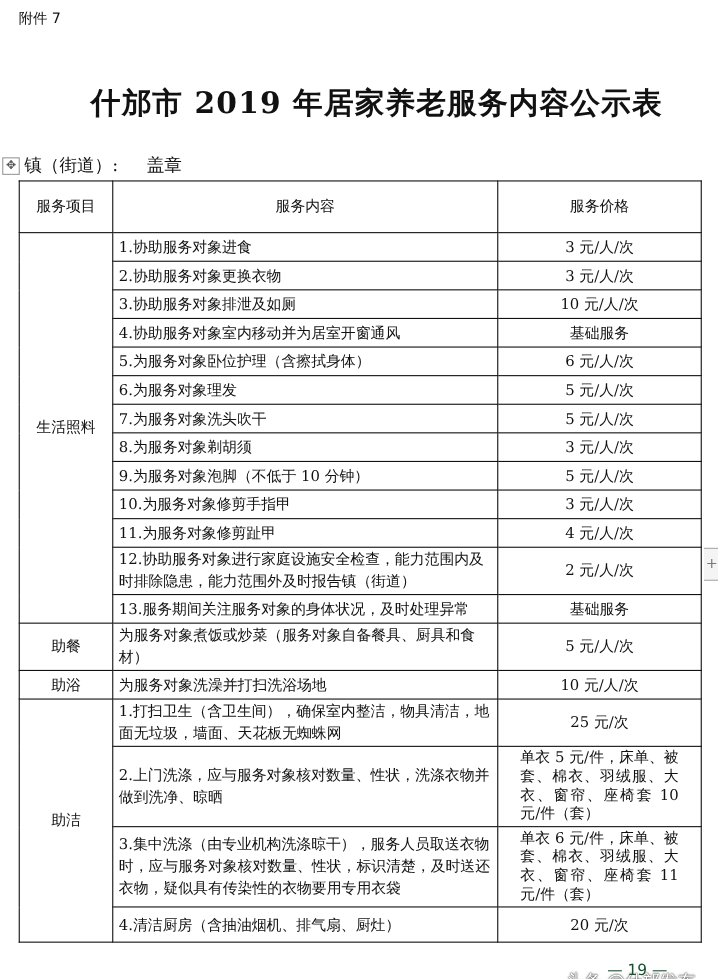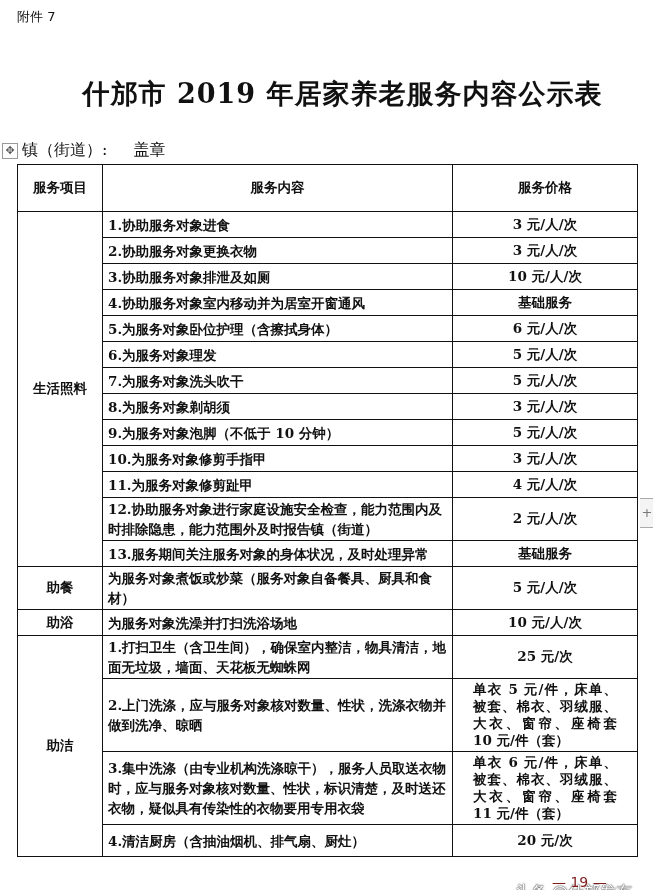--- a/index.html
+++ b/index.html
@@ -15,38 +15,38 @@
   .town-row { position: absolute; left: 2px; top: 140px; font-size: 16px; display: flex; align-items: center; }
   .move-handle {
     width: 14px; height: 14px; border: 1px solid #999; font-size: 11px; line-height: 14px;
     text-align: center; color: #555; margin-right: 4px; font-family: "DejaVu Sans", sans-serif;
   }
   .town-label { margin-right: 26px; }
   table {
     position: absolute; left: 17px; top: 164px; width: 620px;
     border-collapse: collapse; table-layout: fixed;
   }
-  td, th { border: 1.5px solid #111; font-size: 13.5px; padding: 1px 5px; vertical-align: middle; font-weight: bold; }
+  td, th { border: 1.5px solid #111; font-size: 13.5px; padding: 1px 5px; vertical-align: middle; font-weight: normal; }
   th { height: 44px; font-family: "DejaVu Sans", sans-serif; font-size: 13.5px; }
   col.c1 { width: 85px; } col.c2 { width: 350px; } col.c3 { width: 185px; }
   .cat { text-align: center; }
   .price { text-align: center; }
   .price.multi { text-align: justify; line-height: 17px; padding: 2px 20px; }
   .content { text-align: left; line-height: 20px; }
   tr.r { height: 26px; }
   .side-handle {
     position: absolute; left: 640px; top: 498px; width: 14px; height: 28px;
     border-top: 1px solid #aaa; border-bottom: 1px solid #aaa; color: #777;
     font-size: 13px; line-height: 28px; text-align: center; font-family: "DejaVu Sans", sans-serif; background: #f4f4f4;
   }
   .watermark {
     position: absolute; left: 515px; top: 848px; font-size: 16px; color: #fff;
     text-shadow: 0 0 2px #333, 0 0 1px #333; font-family: "DejaVu Sans", sans-serif; margin-top: 34px;
   }
-  .page-num { position: absolute; left: 552px; top: 874px; font-size: 14px; color: #7f1d1d; font-family: "DejaVu Sans", sans-serif; }
+  .page-num { position: absolute; left: 552px; top: 874px; font-size: 14px; color: #14532d; font-family: "DejaVu Sans", sans-serif; }
 </style>
 </head>
 <body>
 
 <div class="attachment">附件 7</div>
 <div class="title">什邡市 2019 年居家养老服务内容公示表</div>
 
 <div class="town-row">
   <span class="move-handle">✥</span>
   <span class="town-label">镇（街道）:</span>

